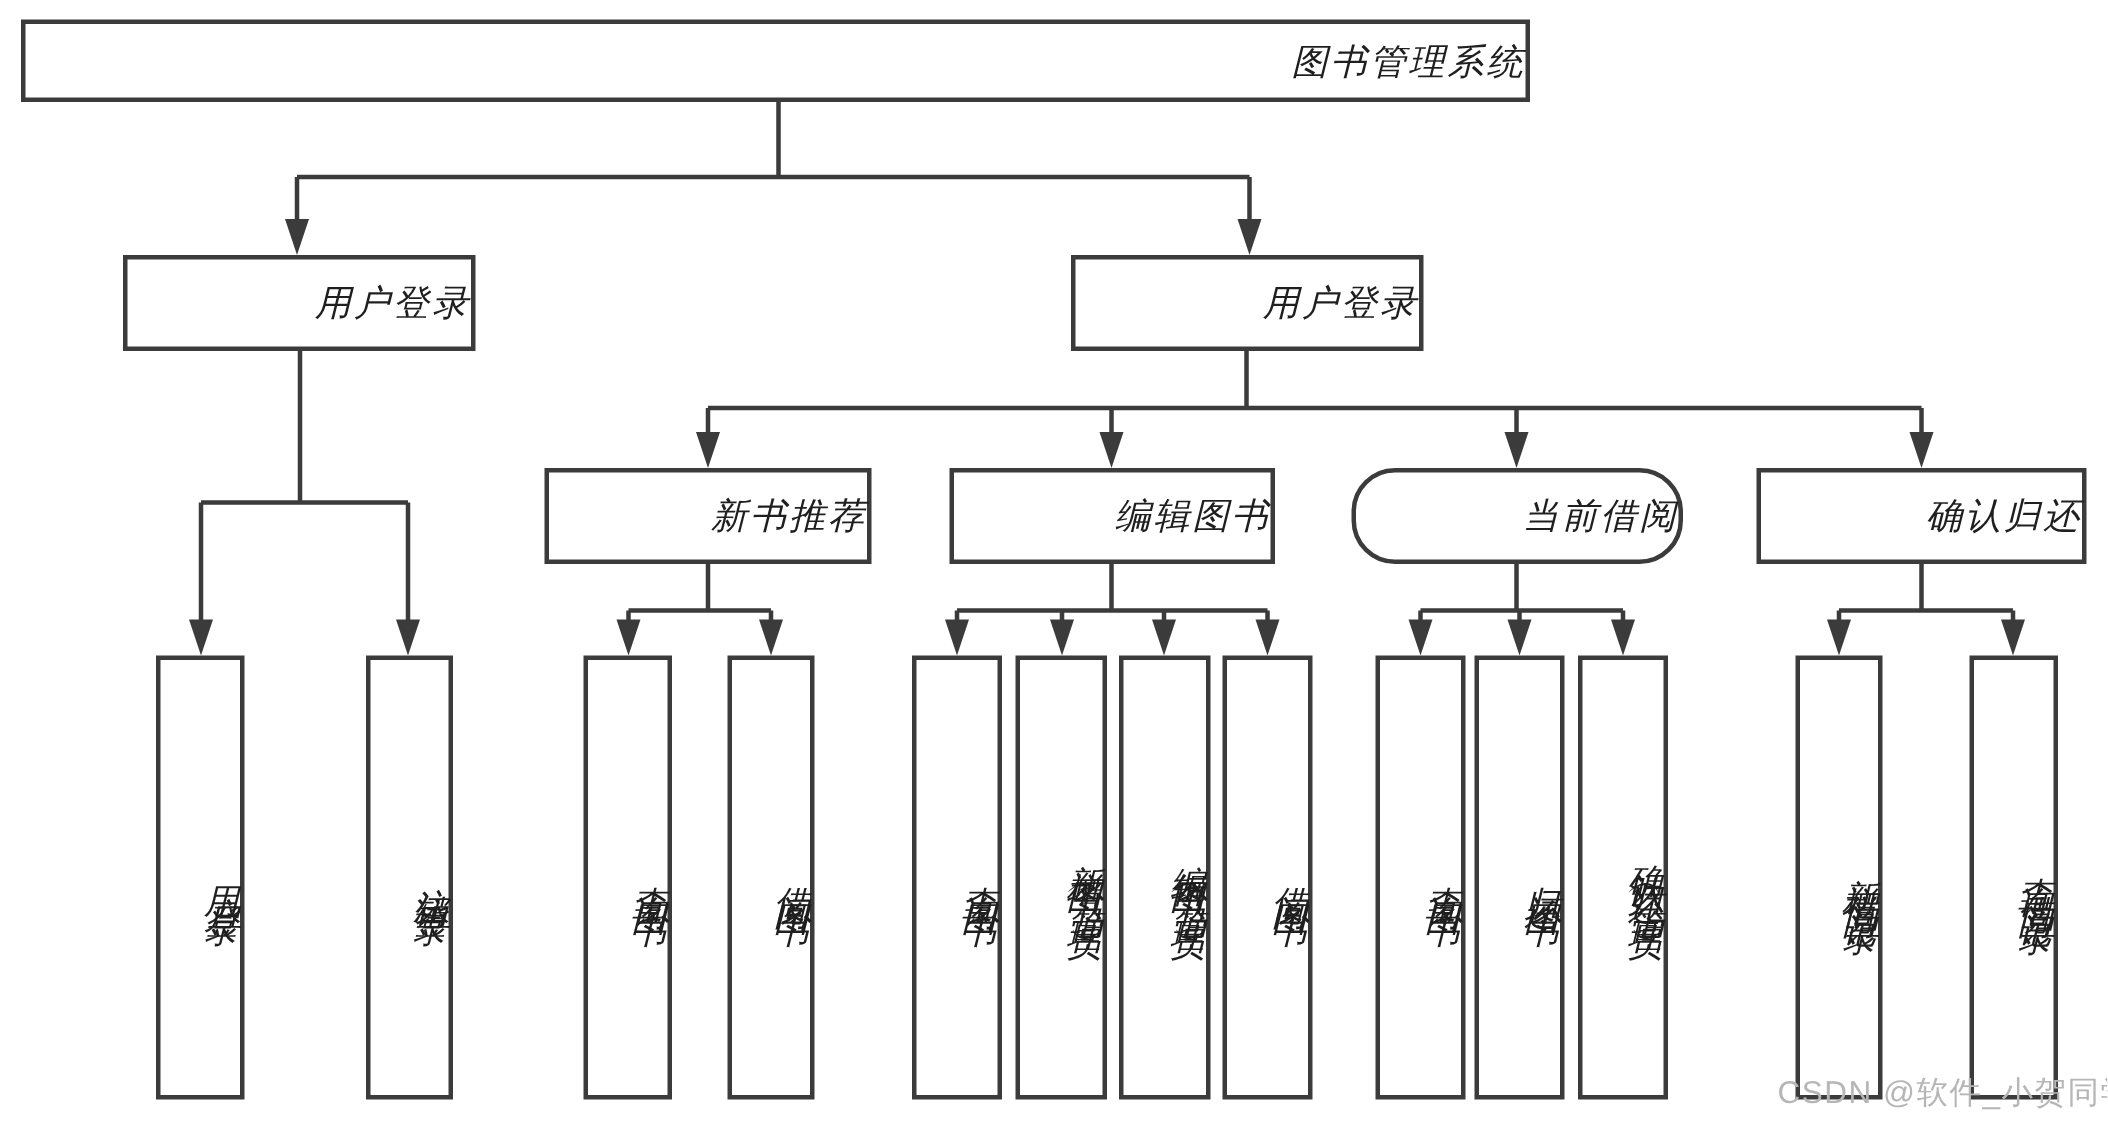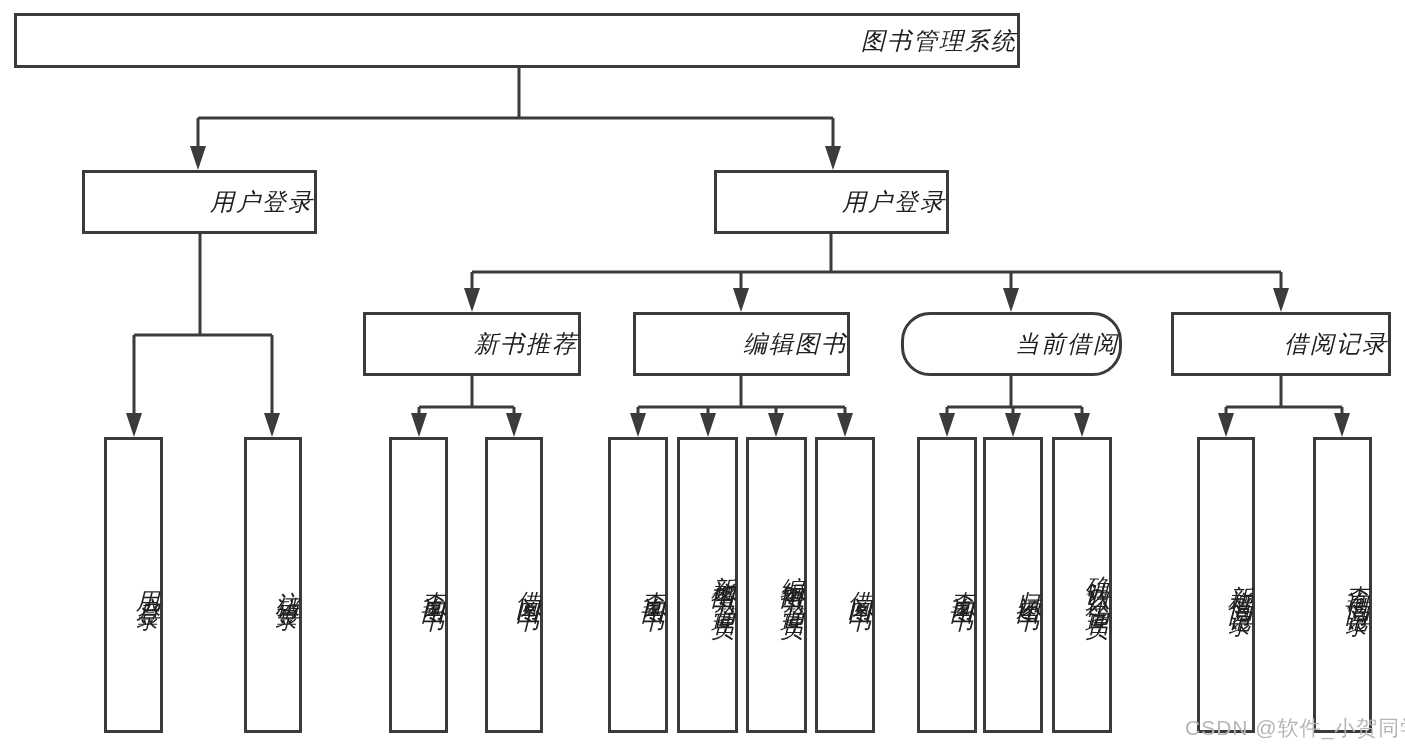--- a/index.html
+++ b/index.html
@@ -124,21 +124,21 @@
   <div class="node hnode l3-node" style="left:363px;width:218px;">
     <span>新书推荐</span>
   </div>
   <div class="node hnode l3-node" style="left:633px;width:217px;">
     <span>编辑图书</span>
   </div>
   <div class="node hnode l3-node" style="left:901px;width:221px;border-radius:29px;">
     <span>当前借阅</span>
   </div>
   <div class="node hnode l3-node" style="left:1171px;width:220px;">
-    <span>借阅记录</span>
+    <span>确认归还</span>
   </div>
 
   <div class="node leaf" style="left:104px;width:59px;">
     <span class="vtext">用户登录</span>
   </div>
   <div class="node leaf" style="left:244px;width:58px;">
     <span class="vtext">注销登录</span>
   </div>
 
   <div class="node leaf" style="left:389px;width:59px;">

